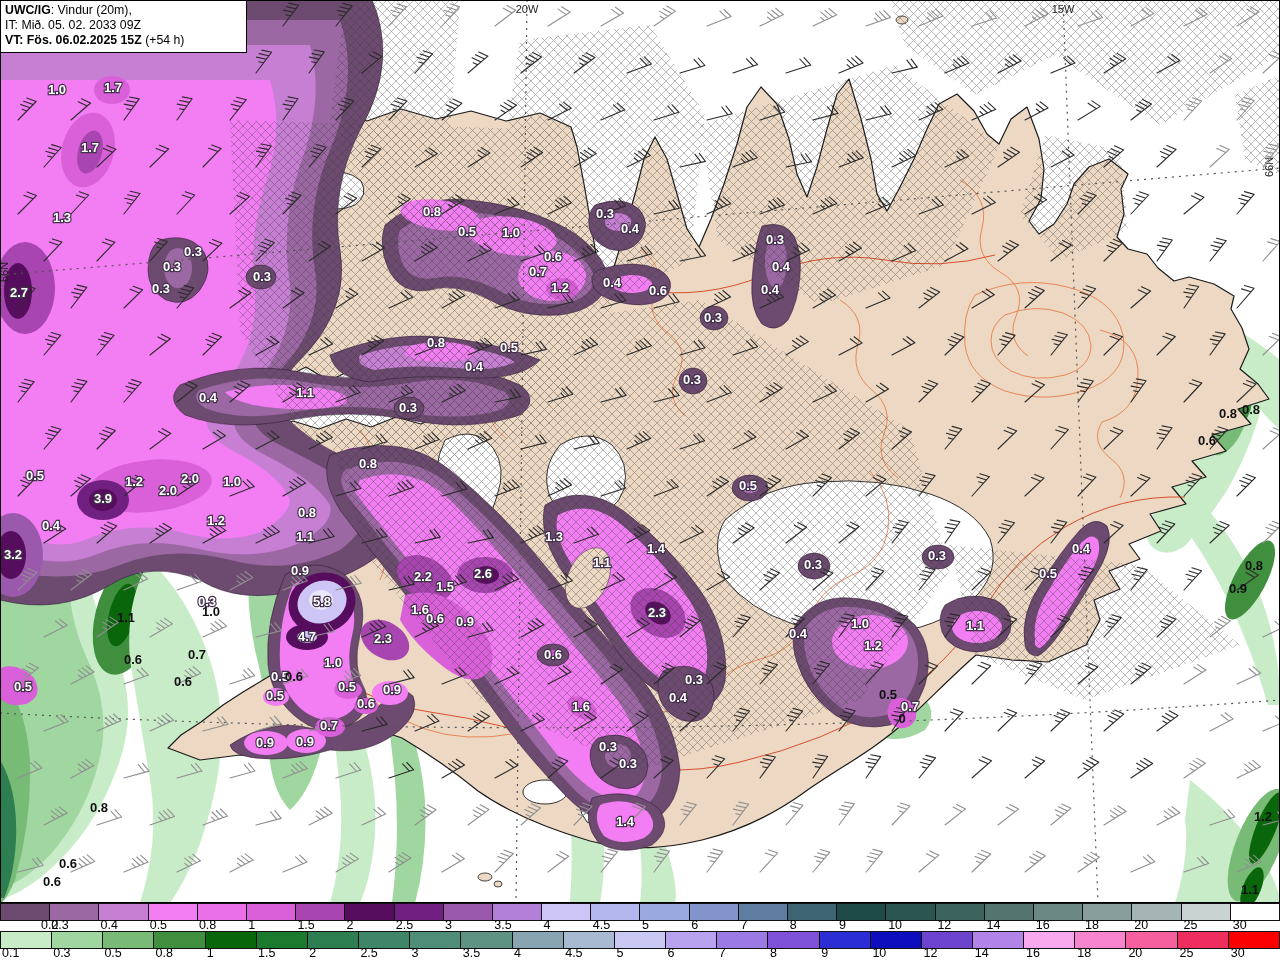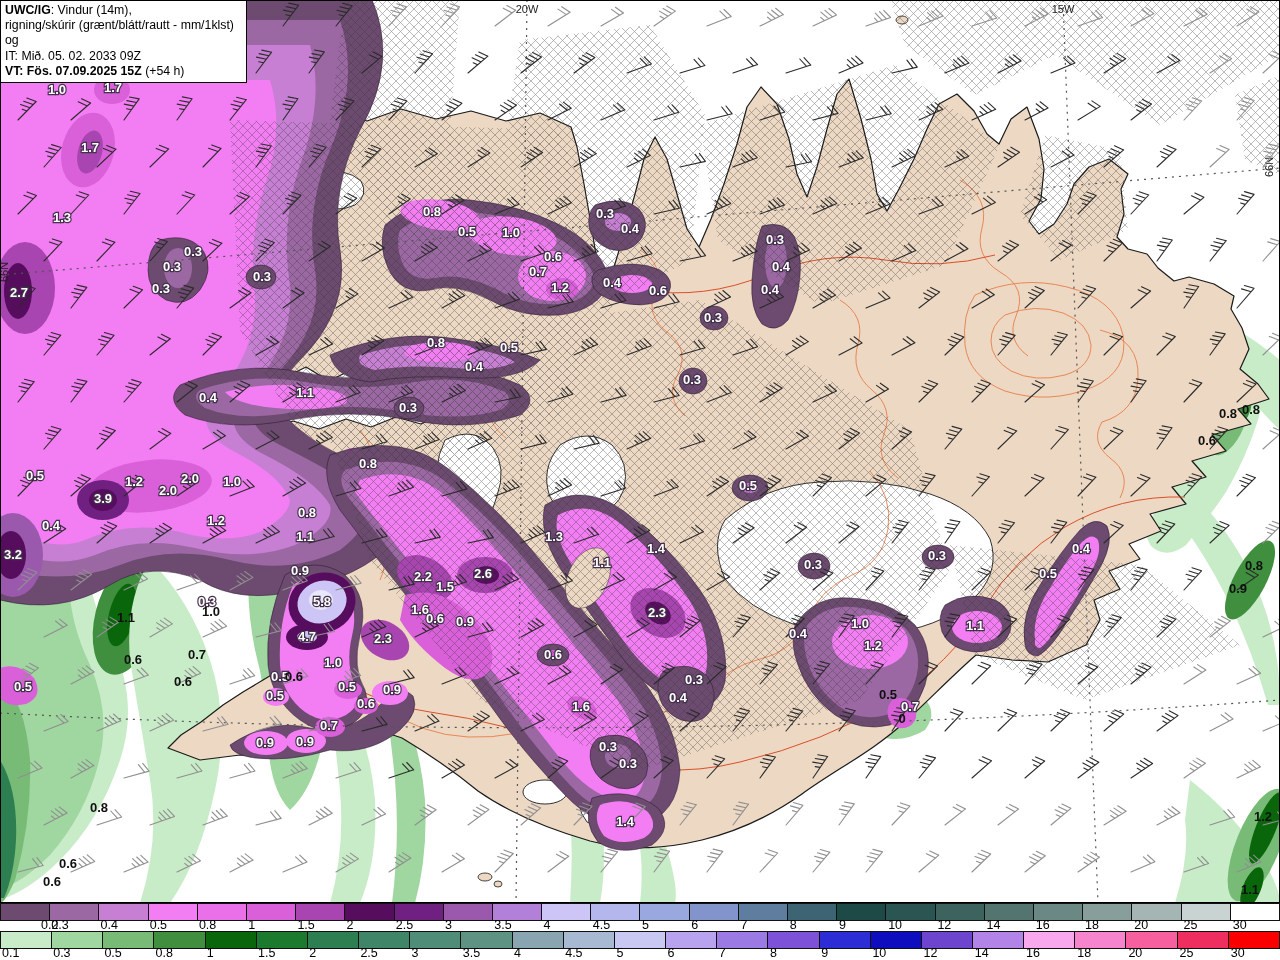--- a/index.html
+++ b/index.html
@@ -799,24 +799,23 @@
         <text x="1254" y="570" class="lk">0.8</text>
         <text x="1238" y="593" class="lk">0.9</text>
         <text x="1263" y="821" class="lk">1.2</text>
         <text x="1250" y="894" class="lk">1.1</text>
       </g>
 
   <rect x="0.5" y="0.5" width="1279" height="902" fill="none" stroke="#000" stroke-width="1"></rect>
 </svg>
 
 <div class="title-box">
-  <div><b>UWC/IG</b><span>: Vindur (14m),</span></div>
-  <div>rigning/skúrir (grænt/blátt/rautt - mm/1klst) og</div>
+  <div><b>UWC/IG</b><span>: Vindur (20m),</span></div>
   <div>IT: Mið. 05. 02. 2033 09Z</div>
-  <div><b>VT: Fös. 07.09.2025 15Z</b><span> (+54 h)</span></div>
+  <div><b>VT: Fös. 06.02.2025 15Z</b><span> (+54 h)</span></div>
 </div>
 
 <div class="scales">
   <div class="bar" id="bar-top">
         <div class="cell" style="background: rgb(109, 74, 112);"></div>
         <div class="cell" style="background: rgb(156, 104, 164);"></div>
         <div class="cell" style="background: rgb(199, 127, 212);"></div>
         <div class="cell" style="background: rgb(243, 125, 243);"></div>
         <div class="cell" style="background: rgb(234, 112, 234);"></div>
         <div class="cell" style="background: rgb(218, 96, 218);"></div>

